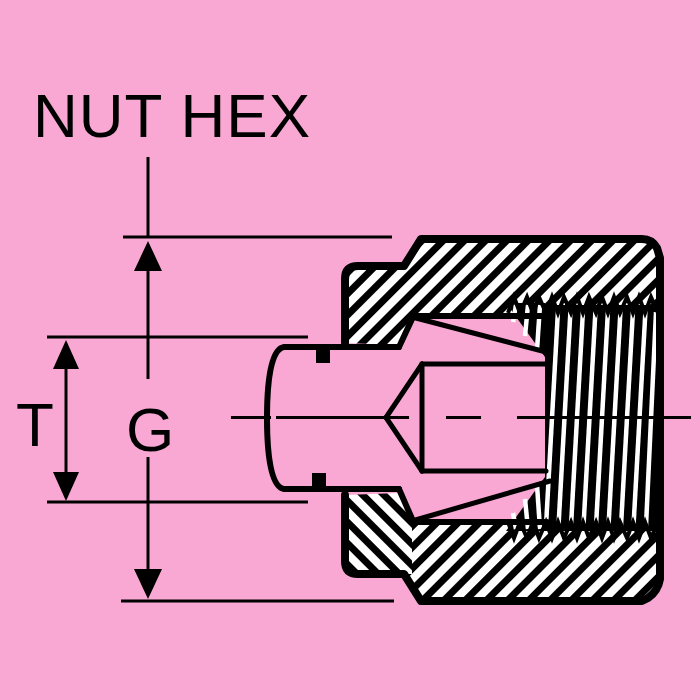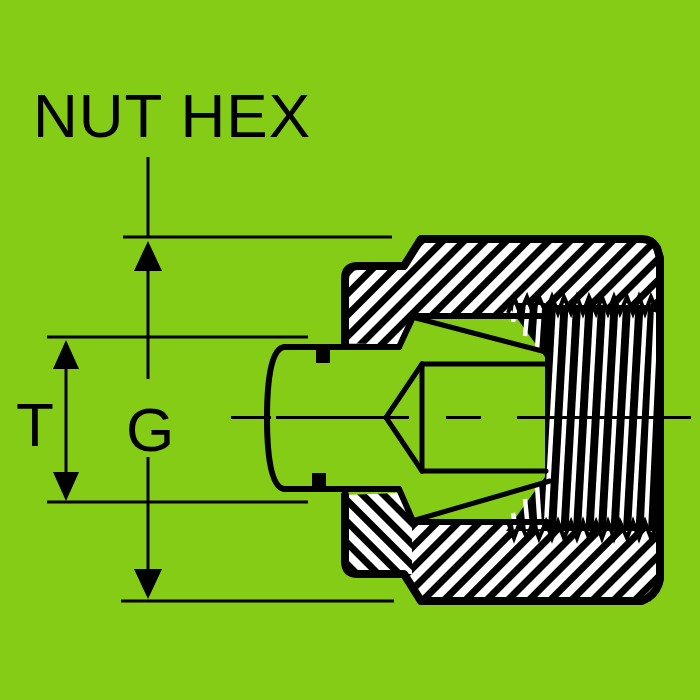--- a/index.html
+++ b/index.html
@@ -4,21 +4,21 @@
 <style>
   html, body {
     margin: 0;
     padding: 0;
     background: #ffffff;
   }
   .stage {
     position: relative;
     width: 700px;
     height: 700px;
-    background: #84cc16;
+    background: #f9a8d4;
     overflow: hidden;
   }
   svg { display: block; }
   .dim-label {
     font-family: "Liberation Sans", "DejaVu Sans", sans-serif;
     font-size: 62px;
     letter-spacing: 1px;
     fill: #000000;
   }
   .outline   { stroke: #000000; fill: none; stroke-width: 8; stroke-linejoin: round; stroke-linecap: round; }

